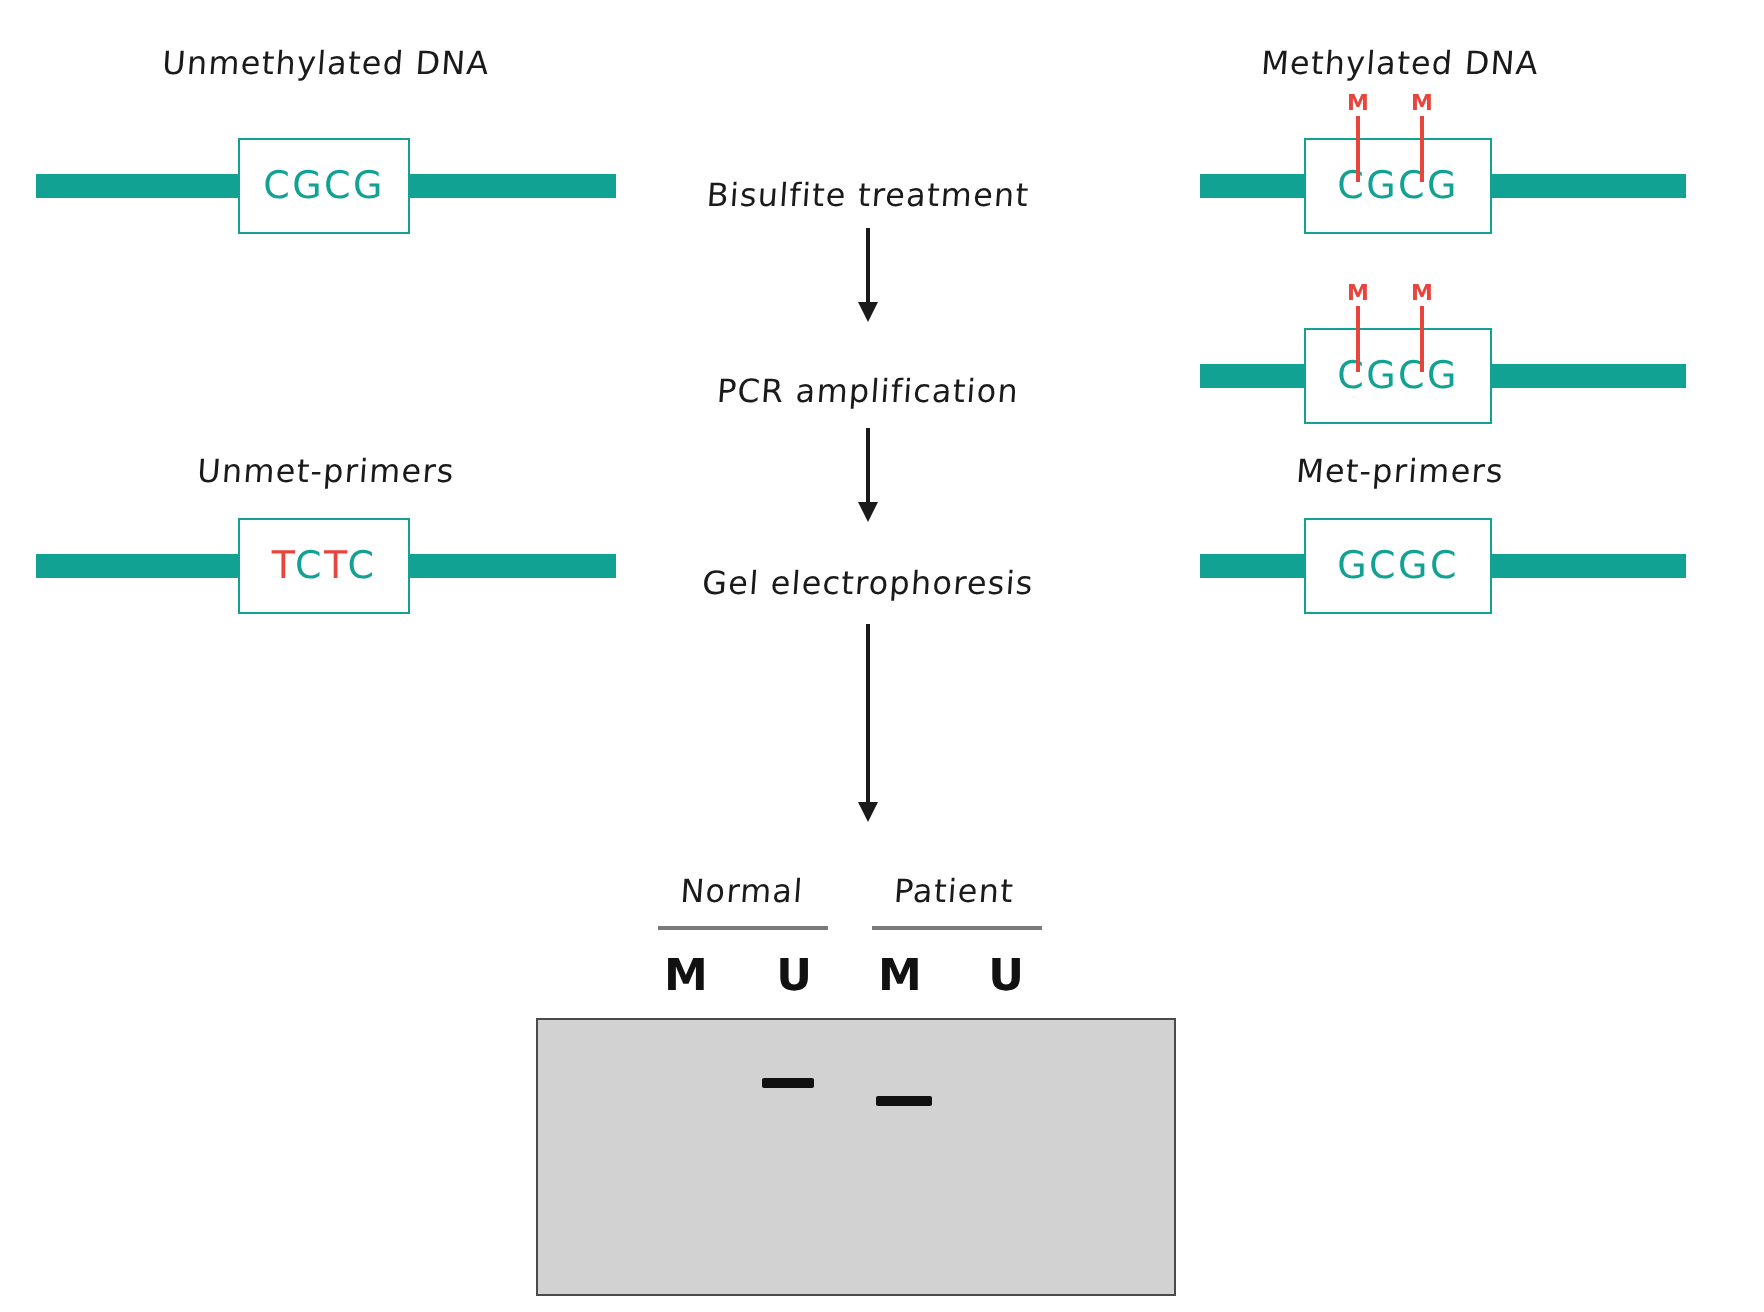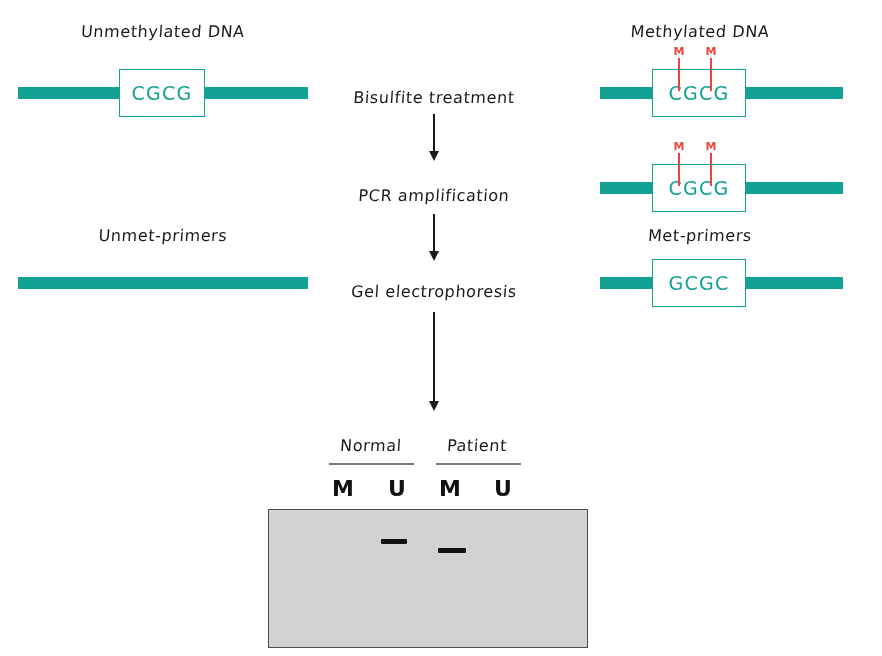--- a/index.html
+++ b/index.html
@@ -143,20 +143,23 @@
     <div class="dna-box" style="left:101px; width:86px;">
       <span class="seq"><span class="t">C</span><span class="t">G</span><span class="t">C</span><span class="t">G</span></span>
     </div>
   </div>
 
 
   <div class="hand center" style="left:163px; top:226px;">Unmet-primers</div>
 
   <div class="dna-row" style="left:18px; top:253px; width:290px;">
     <div class="dna-line" style="width:290px;"></div>
+    <div class="dna-box" style="left:101px; width:86px;">
+      <span class="seq"><span class="r">T</span><span class="t">C</span><span class="r">T</span><span class="t">C</span></span>
+    </div>
   </div>
 
   <div class="hand center" style="left:700px; top:22px;">Methylated DNA</div>
 
   <div class="dna-row" style="left:600px; top:63px; width:243px;">
     <div class="dna-line" style="width:243px;"></div>
     <div class="dna-box" style="left:52px; width:94px;">
       <span class="seq"><span class="t">C</span><span class="t">G</span><span class="t">C</span><span class="t">G</span></span>
     </div>
     <div class="methyl" style="left:72px; top:-17px;">

